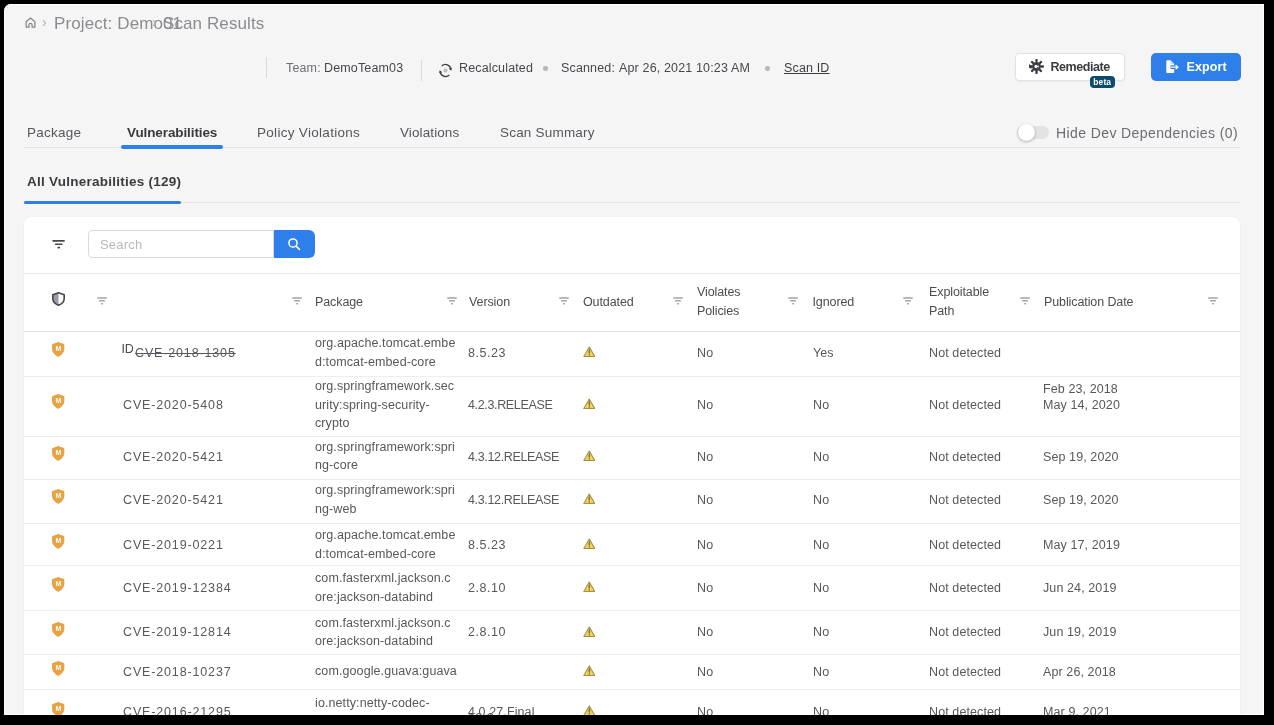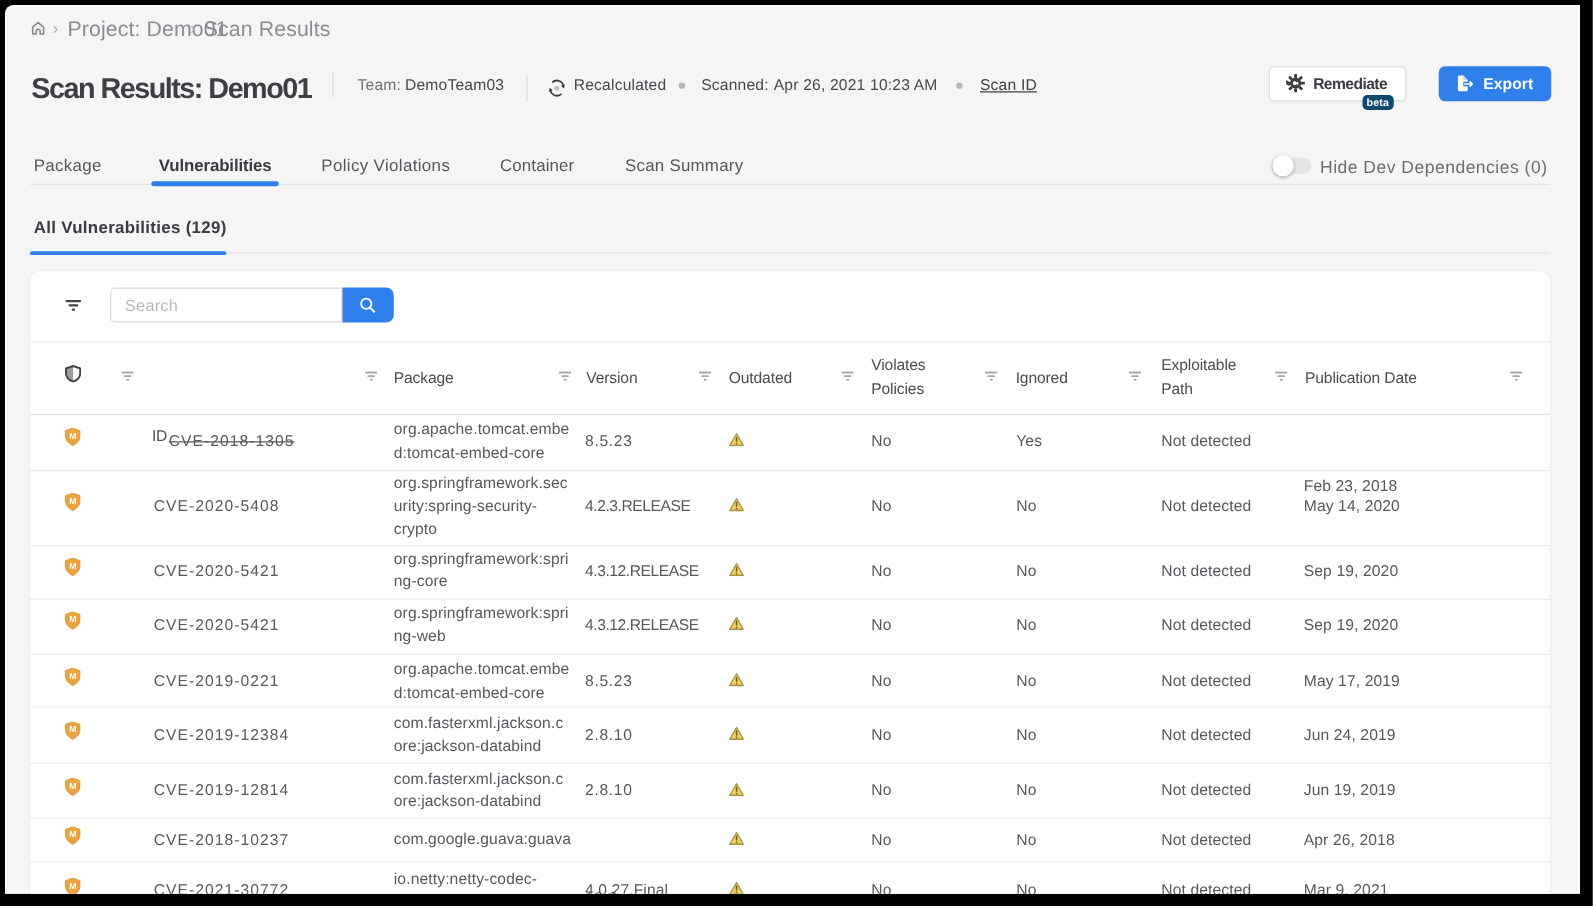--- a/index.html
+++ b/index.html
@@ -24,21 +24,20 @@
     <div class="abs">
 
 <svg class="ficon" style="left:24px;top:16px" width="13" height="13" viewBox="0 0 14 14" fill="none" stroke="#85868b" stroke-width="1.35" stroke-linejoin="round" stroke-linecap="round">
         <path d="M2.3 6.1 L7 2.2 L11.7 6.1 V12 H8.7 V9.6 a1.7 1.7 0 0 0 -3.4 0 V12 H2.3 Z"></path>
       </svg>
 <div class="t bc" style="left:42px;top:15px;color:#b0b1b6;font-size:14px;">›</div>
 <div class="t bc" style="left:54px;top:16px;">Project: Demo01</div>
 <div class="t bc" style="left:152px;top:15px;color:#b0b1b6;font-size:14px;">›</div>
 <div class="t bc" style="left:163px;top:16px;">Scan Results</div>
 
-<div class="t" style="left:25px;top:58px;font-size:23px;line-height:24px;font-weight:bold;color:#3e3f44;letter-spacing:-1.2px;">Scan Results: Demo01</div>
 <div class="sep" style="left:266px;top:57px;height:21px;"></div>
 <div class="t meta" style="left:286px;top:60.5px;color:#6f7075;">Team:</div>
 <div class="t meta" style="left:324px;top:60.5px;">DemoTeam03</div>
 <div class="sep" style="left:421px;top:60px;height:21px;"></div>
 <svg class="ficon" style="left:438px;top:62.5px" width="15" height="15" viewBox="0 0 16 16">
         <g fill="none" stroke="#3d3e43" stroke-width="1.5">
           <path d="M13.6 7.0 A5.7 5.7 0 0 0 4.0 3.1"></path>
           <path d="M2.4 9.0 A5.7 5.7 0 0 0 12.0 12.9"></path>
         </g>
         <path d="M14.8 5.0 l-0.7 3.3 -2.6 -2.1 z" fill="#3d3e43"></path>
@@ -80,21 +79,21 @@
         <path d="M1.3 1.2 a0.9 0.9 0 0 1 0.9 -0.9 H5.6 L9.2 3.9 V12 a0.9 0.9 0 0 1 -0.9 0.9 H2.2 a0.9 0.9 0 0 1 -0.9 -0.9 Z" fill="#fff"></path>
         <path d="M5.6 0.3 V3.9 H9.2 Z" fill="#bcd8f7"></path>
         <rect x="5.6" y="5.3" width="9" height="3.8" fill="#2e7fea"></rect>
         <path d="M6.6 7.2 H12.6 M11 5.5 l1.9 1.7 -1.9 1.7" fill="none" stroke="#fff" stroke-width="1.25" stroke-linecap="round" stroke-linejoin="round"></path>
       </svg>
 <div class="t" style="left:1186.5px;top:60px;font-size:12.5px;font-weight:bold;color:#fff;letter-spacing:.1px;">Export</div>
 
 <div class="t" style="left:27px;top:125.2px;font-size:13.5px;color:#56575c;letter-spacing:.25px;">Package</div>
 <div class="t" style="left:127px;top:125.2px;font-size:13.5px;font-weight:bold;color:#3a3b40;letter-spacing:-.1px;">Vulnerabilities</div>
 <div class="t" style="left:257px;top:125.2px;font-size:13.5px;color:#56575c;letter-spacing:.3px;">Policy Violations</div>
-<div class="t" style="left:400px;top:125.2px;font-size:13.5px;color:#56575c;letter-spacing:.1px;">Container</div>
+<div class="t" style="left:400px;top:125.2px;font-size:13.5px;color:#56575c;letter-spacing:.1px;">Violations</div>
 <div class="t" style="left:500px;top:125.2px;font-size:13.5px;color:#56575c;letter-spacing:.2px;">Scan Summary</div>
 <div style="position:absolute;left:1017px;top:126px;width:32px;height:13px;border-radius:7px;background:#e3e3e6;"></div>
 <div style="position:absolute;left:1017.5px;top:123.5px;width:17.5px;height:17.5px;border-radius:50%;background:#fff;box-shadow:0 1px 3px rgba(0,0,0,.3);"></div>
 <div class="t" style="left:1056px;top:126px;font-size:14px;color:#6c6d72;letter-spacing:.4px;">Hide Dev Dependencies (0)</div>
 <div class="hline" style="left:24px;top:147px;width:1216px;"></div>
 <div style="position:absolute;left:121px;top:145px;width:102px;height:3.5px;background:#2e7fea;border-radius:2px;"></div>
 
 <div class="t" style="left:27px;top:174px;font-size:13.5px;font-weight:bold;color:#3a3b40;letter-spacing:.25px;">All Vulnerabilities (129)</div>
 <div class="hline" style="left:24px;top:202px;width:1216px;"></div>
 <div style="position:absolute;left:24px;top:200.5px;width:157px;height:3.5px;background:#2e7fea;border-radius:2px;"></div>
@@ -332,21 +331,21 @@
         <circle cx="6.25" cy="8.9" r="0.75" fill="#6f6030"></circle>
       </svg>
       <div class="cell" style="left:697px;top:664.8px;">No</div>
       <div class="cell" style="left:813px;top:664.8px;">No</div>
       <div class="cell" style="left:929px;top:664.8px;">Not detected</div>
       <div class="cell" style="left:1043px;top:664.8px;">Apr 26, 2018</div>
       <svg style="position:absolute;left:52.4px;top:701.5px" width="12.4" height="15" viewBox="0 0 12.4 15">
         <path d="M6.2 0.55 L11.9 2.5 V6.8 C11.9 10.4 9.7 12.6 6.2 14.45 C2.7 12.6 0.5 10.4 0.5 6.8 V2.5 Z" fill="#eba241" stroke="#e09736" stroke-width="0.8"></path>
         <text x="6.25" y="9.0" font-family="Liberation Sans,sans-serif" font-size="6.9" font-weight="bold" fill="#fff" text-anchor="middle">M</text>
       </svg>
-      <div class="cell cve" style="left:123px;top:705.2px;">CVE-2021-30772</div>
+      <div class="cell cve" style="left:123px;top:705.2px;">CVE-2016-21295</div>
       <div class="cell pkg" style="left:315px;top:694.3px;">io.netty:netty-codec-<br>http</div>
       <div class="cell" style="left:468px;top:705.2px;letter-spacing:0.1px;">4.0.27.Final</div>
       <svg style="position:absolute;left:582.5px;top:705.4000000000001px" width="12.5" height="11.5" viewBox="0 0 12.5 11.5">
         <path d="M6.25 1 L11.7 10.4 H0.8 Z" fill="#f2d160" stroke="#a39145" stroke-width="1.05" stroke-linejoin="round"></path>
         <path d="M6.25 3.9 V7.0" stroke="#6f6030" stroke-width="1.25" stroke-linecap="round"></path>
         <circle cx="6.25" cy="8.9" r="0.75" fill="#6f6030"></circle>
       </svg>
       <div class="cell" style="left:697px;top:705.2px;">No</div>
       <div class="cell" style="left:813px;top:705.2px;">No</div>
       <div class="cell" style="left:929px;top:705.2px;">Not detected</div>

